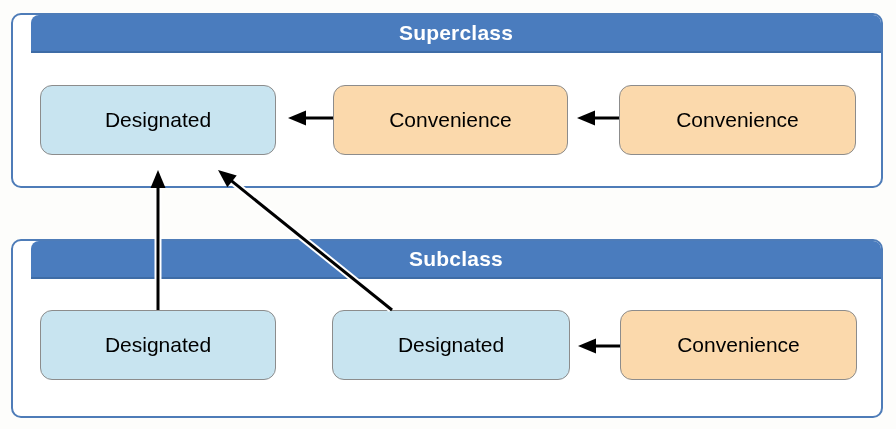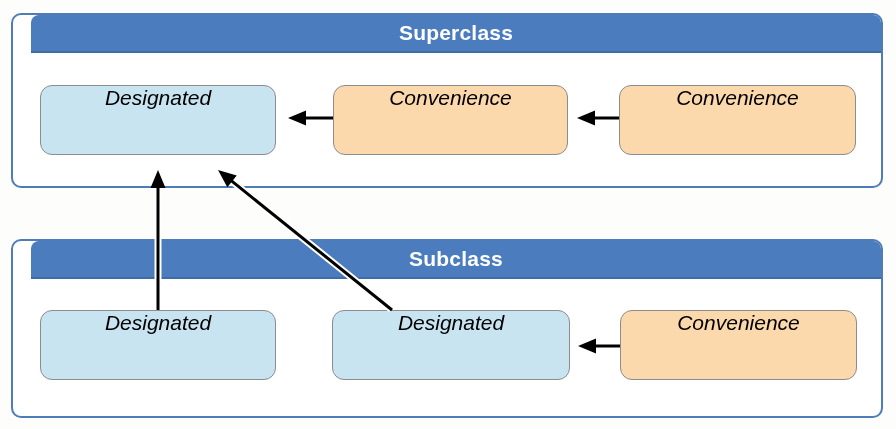--- a/index.html
+++ b/index.html
@@ -39,25 +39,24 @@
     font-weight: bold;
     letter-spacing: 0.2px;
   }
   .node {
     position: absolute;
     height: 70px;
     box-sizing: border-box;
     border: 1px solid var(--node-border, #8C8C8C);
     border-radius: 12px;
     display: flex;
-    align-items: flex-start;
+    align-items: center;
     justify-content: center;
     font-size: 21px;
     color: var(--node-text, #000);
-    font-style: italic;
   }
   .node.designated  { background: var(--designated-fill, #C8E4F0); }
   .node.convenience { background: var(--convenience-fill, #FBD9AC); }
 
   
   #sup-d  { left: 40px;  top: 85px;  width: 236px; }
   #sup-c1 { left: 333px; top: 85px;  width: 235px; }
   #sup-c2 { left: 619px; top: 85px;  width: 237px; }
   #sub-d1 { left: 40px;  top: 310px; width: 236px; }
   #sub-d2 { left: 332px; top: 310px; width: 238px; }

